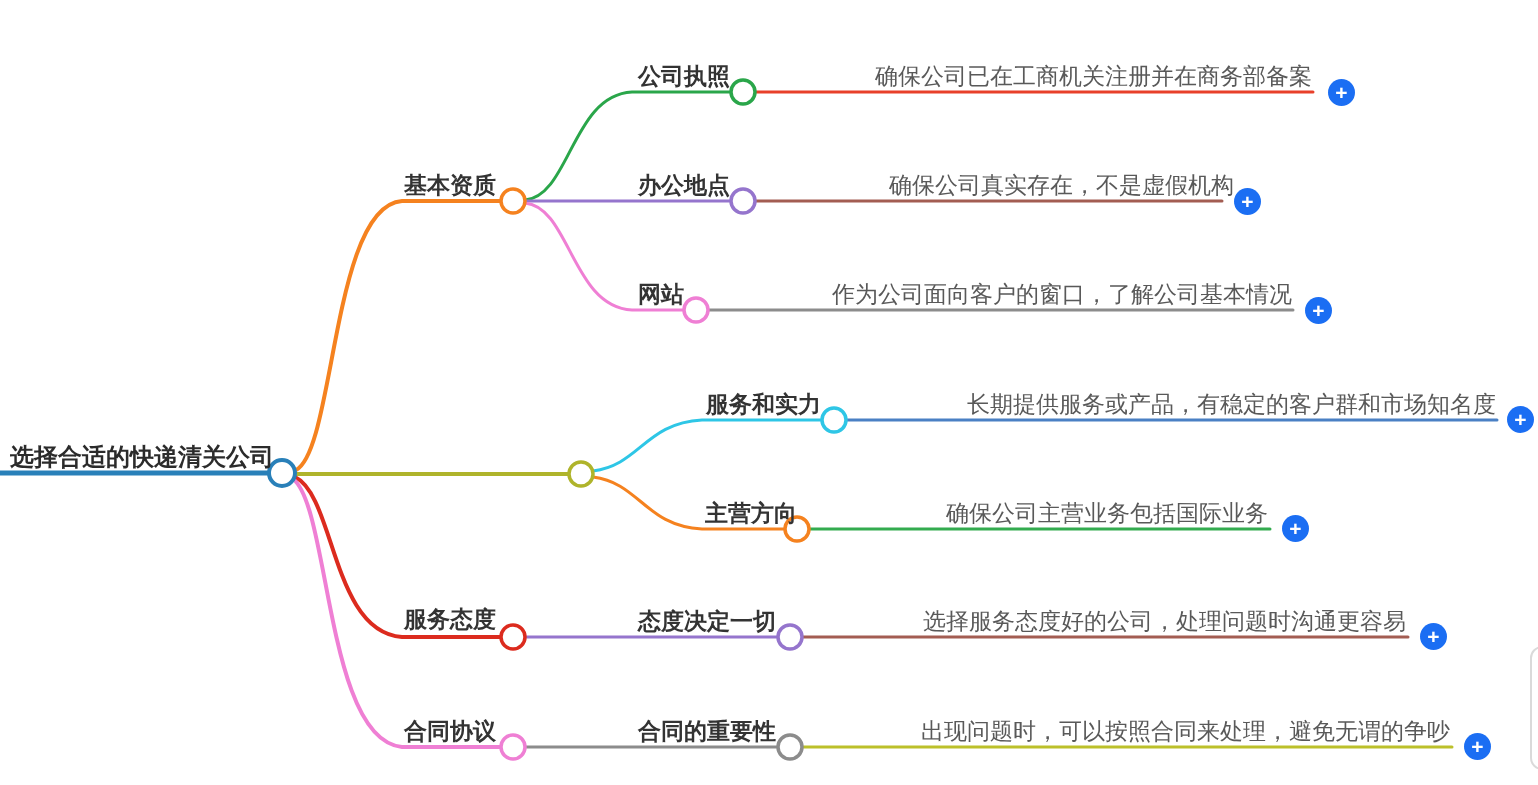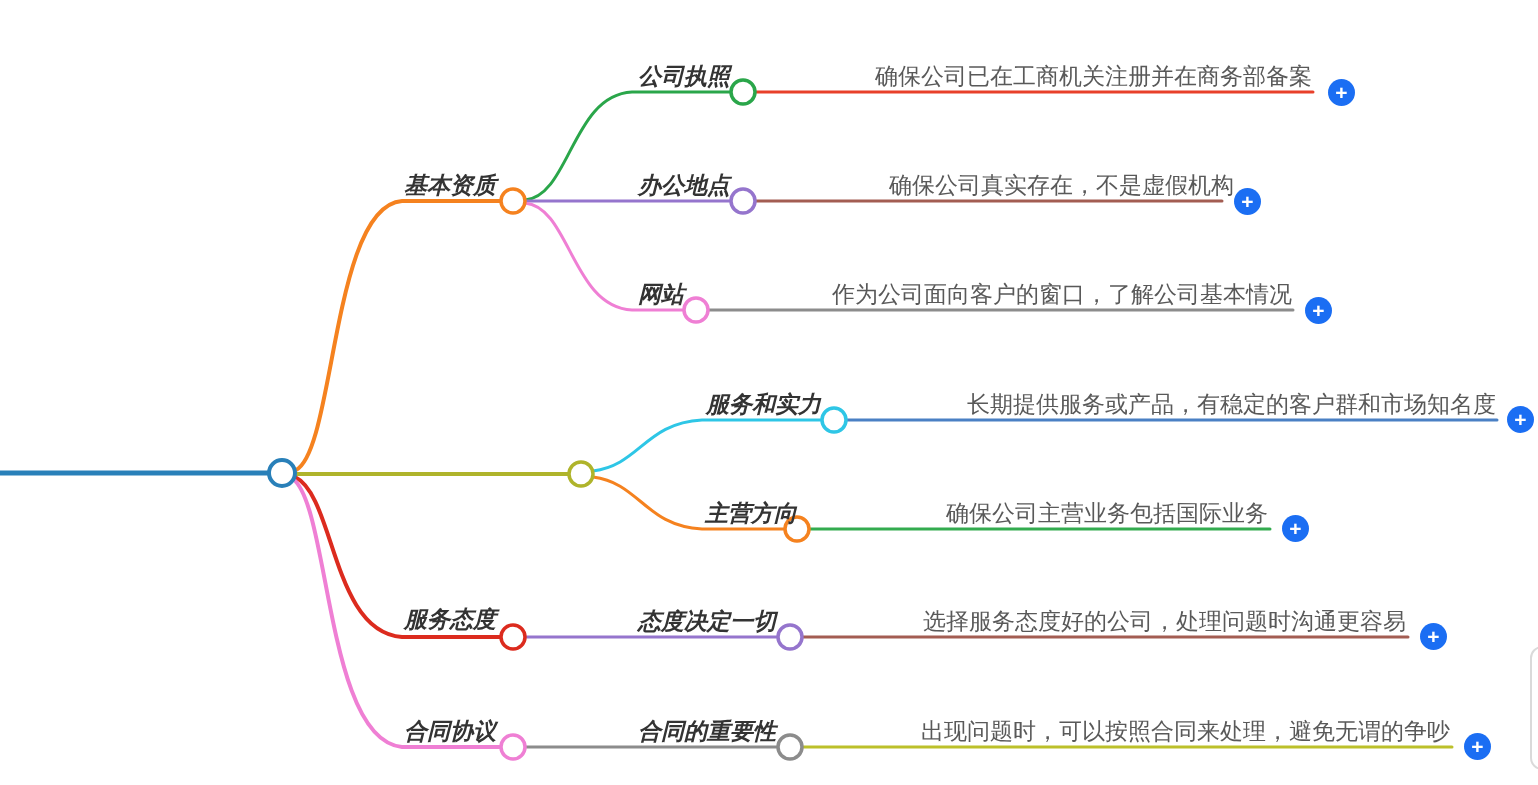--- a/index.html
+++ b/index.html
@@ -6,21 +6,21 @@
   body{
     width:1538px;height:785px;overflow:hidden;position:relative;
     background:#ffffff;
     font-family:"Liberation Sans","DejaVu Sans",sans-serif;
   }
   #stage{position:absolute;left:0;top:0;width:1538px;height:785px;}
   svg.wires{position:absolute;left:0;top:0;}
   .topic{
     position:absolute;white-space:nowrap;
     font-weight:bold;font-size:23px;color:#333333;
-    letter-spacing:0px;cursor:default;font-style:italic;
+    letter-spacing:0px;cursor:default;
   }
   .root-topic{font-size:24px;color:#2b2b2b;}
   .note{
     position:absolute;white-space:nowrap;
     font-size:23px;color:#595959;font-weight:400;cursor:default;
   }
   .add-btn{
     position:absolute;width:27px;height:27px;border-radius:50%;
     background:#1b6ef3;color:#ffffff;
     display:flex;align-items:center;justify-content:center;
@@ -79,20 +79,21 @@
     <circle cx="696" cy="310" r="12" fill="#ffffff" stroke-width="3.5" stroke="#ef7fd4"></circle>
     <circle cx="581" cy="474" r="12" fill="#ffffff" stroke-width="3.5" stroke="#afb42b"></circle>
     <circle cx="834" cy="420" r="12" fill="#ffffff" stroke-width="3.5" stroke="#2ec6e6"></circle>
     <circle cx="797" cy="529" r="12" fill="#ffffff" stroke-width="3.5" stroke="#f5821f"></circle>
     <circle cx="513" cy="637" r="12" fill="#ffffff" stroke-width="3.5" stroke="#dc2b1e"></circle>
     <circle cx="790" cy="637" r="12" fill="#ffffff" stroke-width="3.5" stroke="#9575cd"></circle>
     <circle cx="513" cy="747" r="12" fill="#ffffff" stroke-width="3.5" stroke="#ef7fd4"></circle>
     <circle cx="790" cy="747" r="12" fill="#ffffff" stroke-width="3.5" stroke="#8c8c8c"></circle>
   </svg>
 
+  <div class="topic root-topic" style="left:10px;top:441px;">选择合适的快递清关公司</div>
 
   <div class="topic" style="left:404px;top:170px;">基本资质</div>
   <div class="topic" style="left:638px;top:61px;">公司执照</div>
   <div class="topic" style="left:638px;top:170px;">办公地点</div>
   <div class="topic" style="left:638px;top:279px;">网站</div>
 
   <div class="topic" style="left:706px;top:389px;">服务和实力</div>
   <div class="topic" style="left:705px;top:498px;text-align:right;">主营方向</div>
 
   <div class="topic" style="left:404px;top:604px;">服务态度</div>

